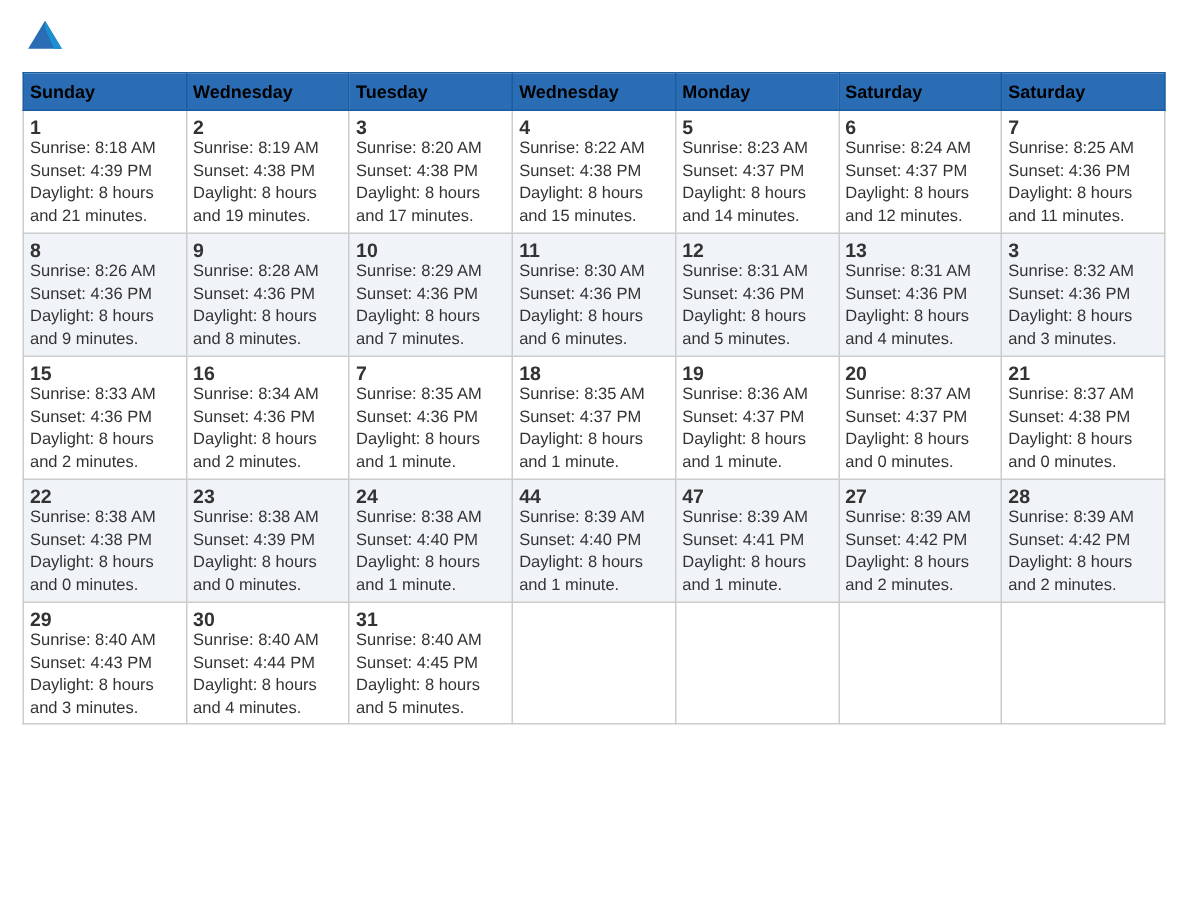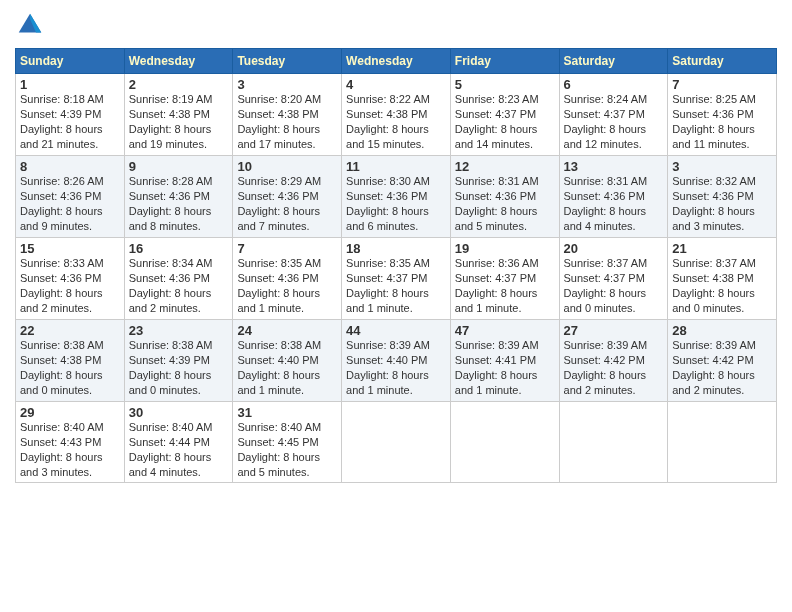--- a/index.html
+++ b/index.html
@@ -58,21 +58,21 @@
     .title-location {
       font-size: 14px;
       color: #555;
     }
     .calendar {
       width: 100%;
       border-collapse: collapse;
     }
     .calendar th {
       background: #2a6db5;
-      color: #fef9c3;
+      color: #000000;
       font-size: 12px;
       font-weight: bold;
       padding: 5px 4px;
       text-align: left;
       border: 1px solid #1a5da0;
     }
     .calendar td {
       border: 1px solid #ccc;
       vertical-align: top;
       padding: 3px 4px;
@@ -122,21 +122,21 @@
     </div>
   </div>
 
   <table class="calendar">
     <thead>
       <tr>
           <th>Sunday</th>
           <th>Wednesday</th>
           <th>Tuesday</th>
           <th>Wednesday</th>
-          <th>Friday</th>
+          <th>Monday</th>
           <th>Saturday</th>
           <th>Saturday</th>
         </tr>
     </thead>
     <tbody id="calendar-body">
         <tr>
           <td>
             <span class="day-num">1</span>
             <div class="day-info">Sunrise: 8:18 AM<br>Sunset: 4:39 PM<br>Daylight: 8 hours and 21 minutes.</div>
           </td>

